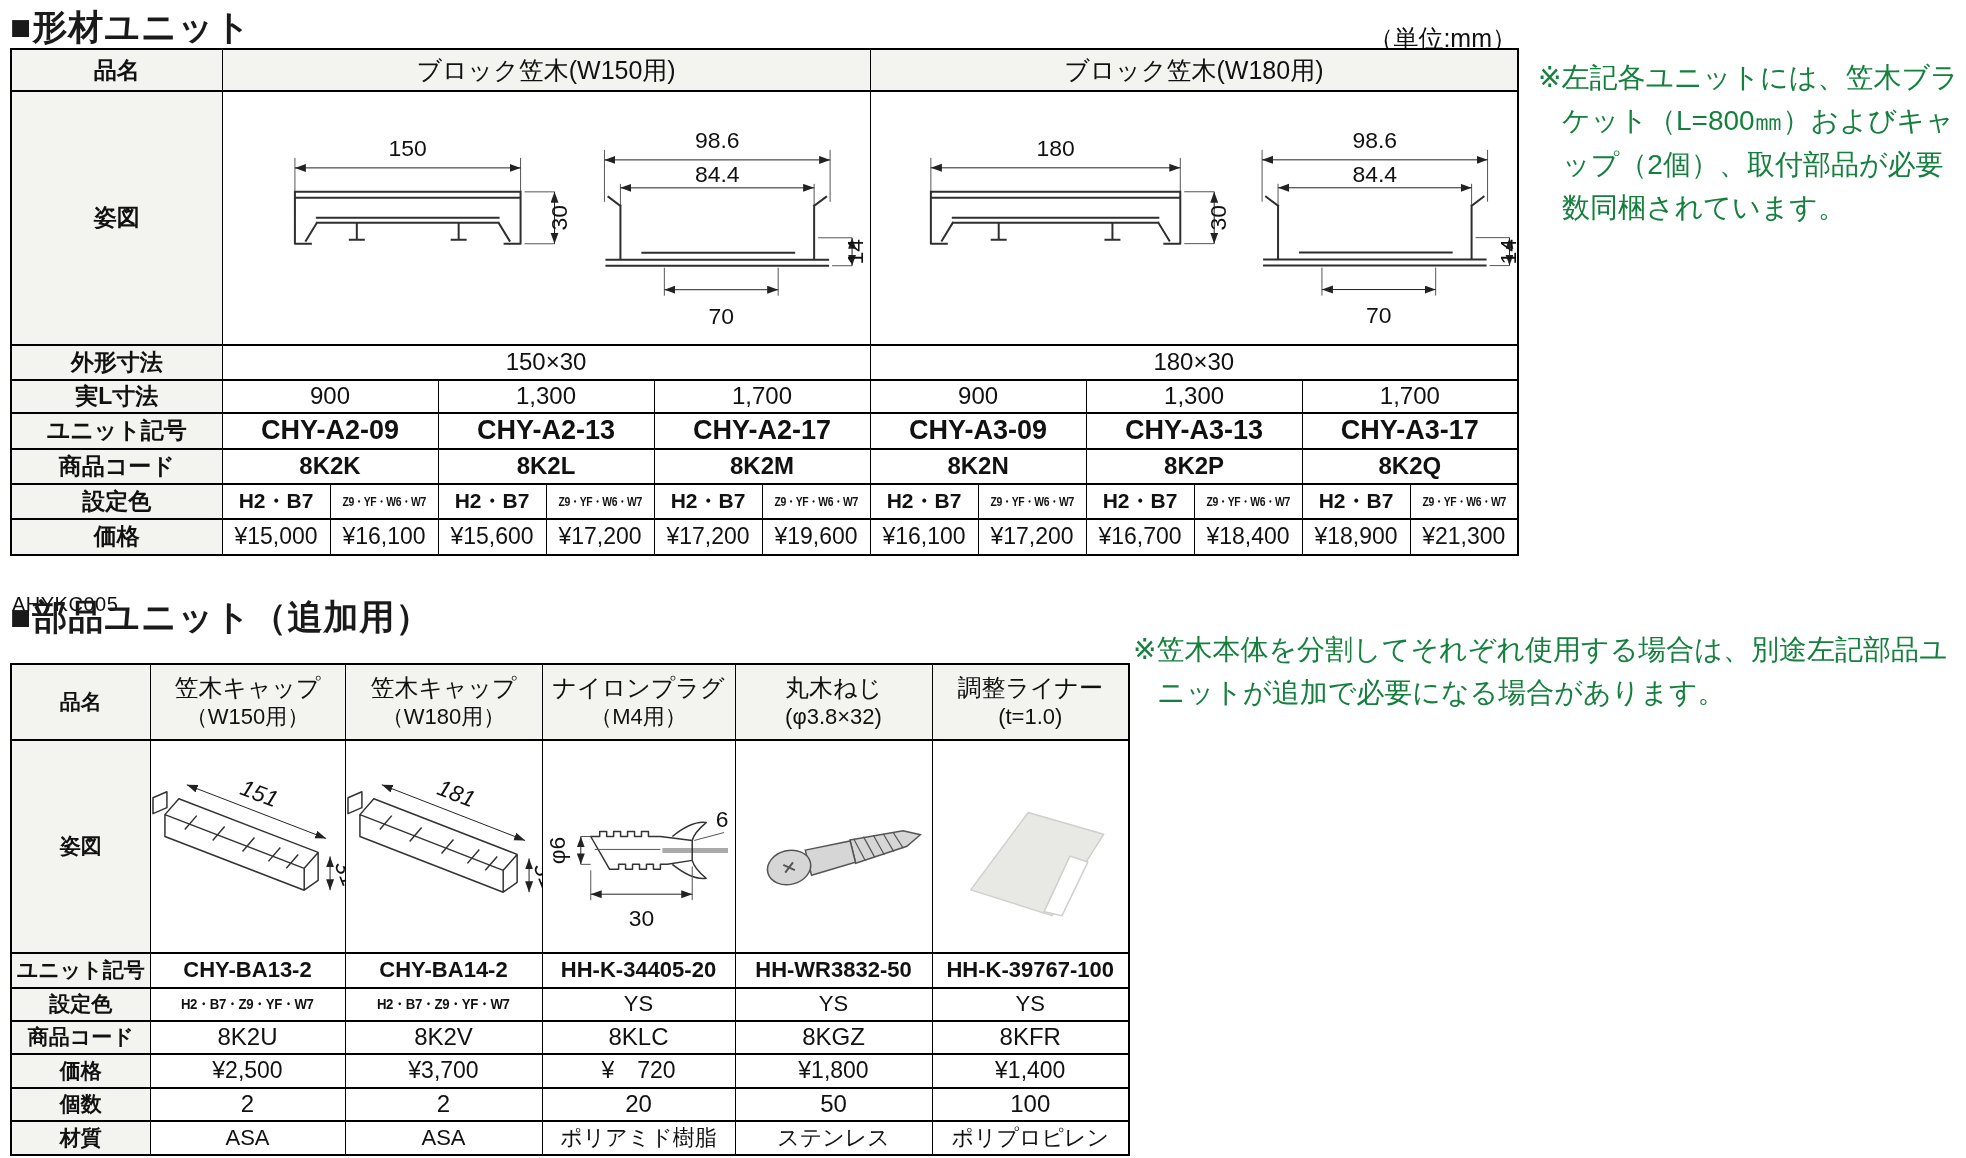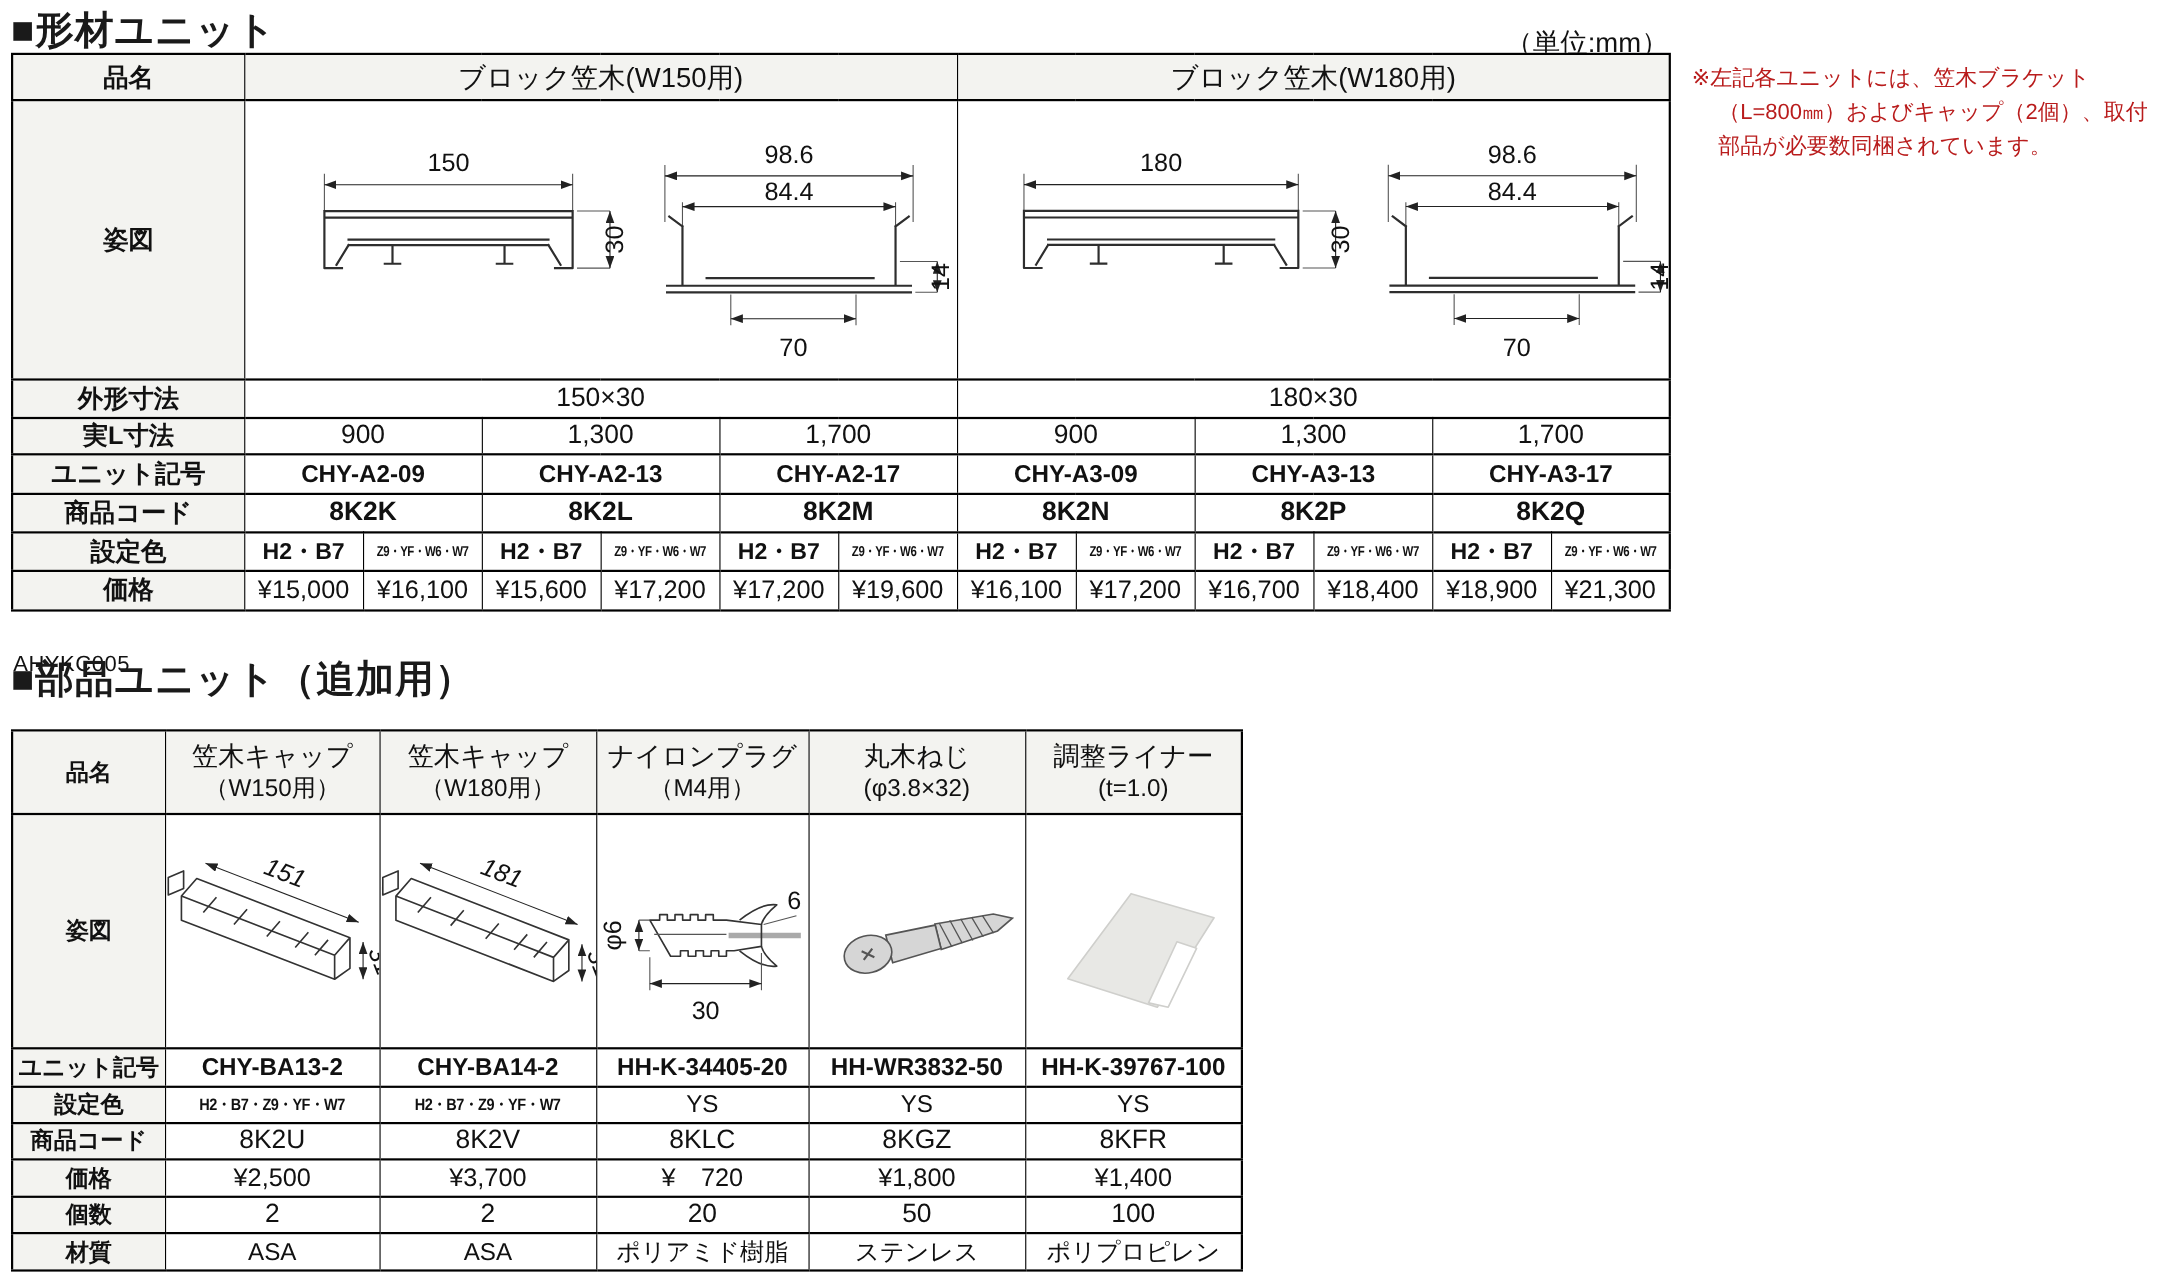--- a/index.html
+++ b/index.html
@@ -16,41 +16,41 @@
   td{border:1px solid #000;border-top-width:2px;border-bottom-width:2px;
      text-align:center;vertical-align:middle;padding:0;overflow:hidden;white-space:nowrap;}
   .t1{left:10px;top:48px;width:1507px;border:2px solid #000;}
   .t2{left:10px;top:663px;width:1118px;border:2px solid #000;}
   .lb{background:#f3f3f0;font-weight:bold;font-size:23px;}
   .t2 .lb{font-size:21px;}
   .hd{background:#f3f3f0;font-size:25px;}
   .t2 .hd{font-size:24px;line-height:1.25;margin-top:22px;}
   .hd .sub{font-size:22px;}
   .v{font-size:24px;}
-  .uc{font-size:22px;font-weight:bold;}
+  .uc{font-size:27px;font-weight:bold;}
   .t2 .uc{font-size:22px;}
   .pc{font-size:24px;font-weight:bold;}
   .t2 .pc{font-weight:normal;}
   .cb{font-size:21px;font-weight:bold;}
   .cs span{display:inline-block;font-size:13px;font-weight:bold;letter-spacing:-.5px;
            transform:scaleX(.8);transform-origin:center;}
   .t2 .cs span{font-size:15px;transform:scaleX(.88);}
   .ys{font-size:22px;}
   .pr{font-size:23px;}
   .qt{font-size:24px;}
   .mt{font-size:22px;}
   .fg{background:#fff;}
   .fig-svg{display:block;width:100%;height:100%;}
   svg{font-family:"Liberation Sans","DejaVu Sans",sans-serif;}
   svg text{text-anchor:middle;fill:#111;font-size:23px;}
   .dm{stroke:#222;stroke-width:1;}
   .xl{stroke:#555;stroke-width:1;}
   .pf{stroke:#2e2e2e;stroke-width:2;fill:none;stroke-linejoin:round;stroke-linecap:square;}
   .ln{stroke:#333;stroke-width:1.5;fill:none;stroke-linejoin:round;}
-  .note{font-size:20px;line-height:1.55;color:#b91c1c;}
+  .note{font-size:28px;line-height:1.55;color:#15803d;}
   .note p{margin:0;padding-left:24px;text-indent:-24px;}
 </style>
 </head>
 <body>
 
 <div class="abs sec-title" style="left:10px;top:4px;">■形材ユニット</div>
 <div class="abs" id="unit-label" style="left:1257px;top:22px;">（単位:mm）</div>
 
 <table class="t1">
   <colgroup>
@@ -342,13 +342,14 @@
     <td class="mt">ASA</td>
     <td class="mt">ASA</td>
     <td class="mt">ポリアミド樹脂</td>
     <td class="mt">ステンレス</td>
     <td class="mt">ポリプロピレン</td>
   </tr>
 </tbody>
   </table>
 
 <div class="abs note" style="left:1133px;top:628px;width:828px;">
+  <p>※笠木本体を分割してそれぞれ使用する場合は、別途左記部品ユニットが追加で必要になる場合があります。</p>
 </div>
 
 </body></html>

